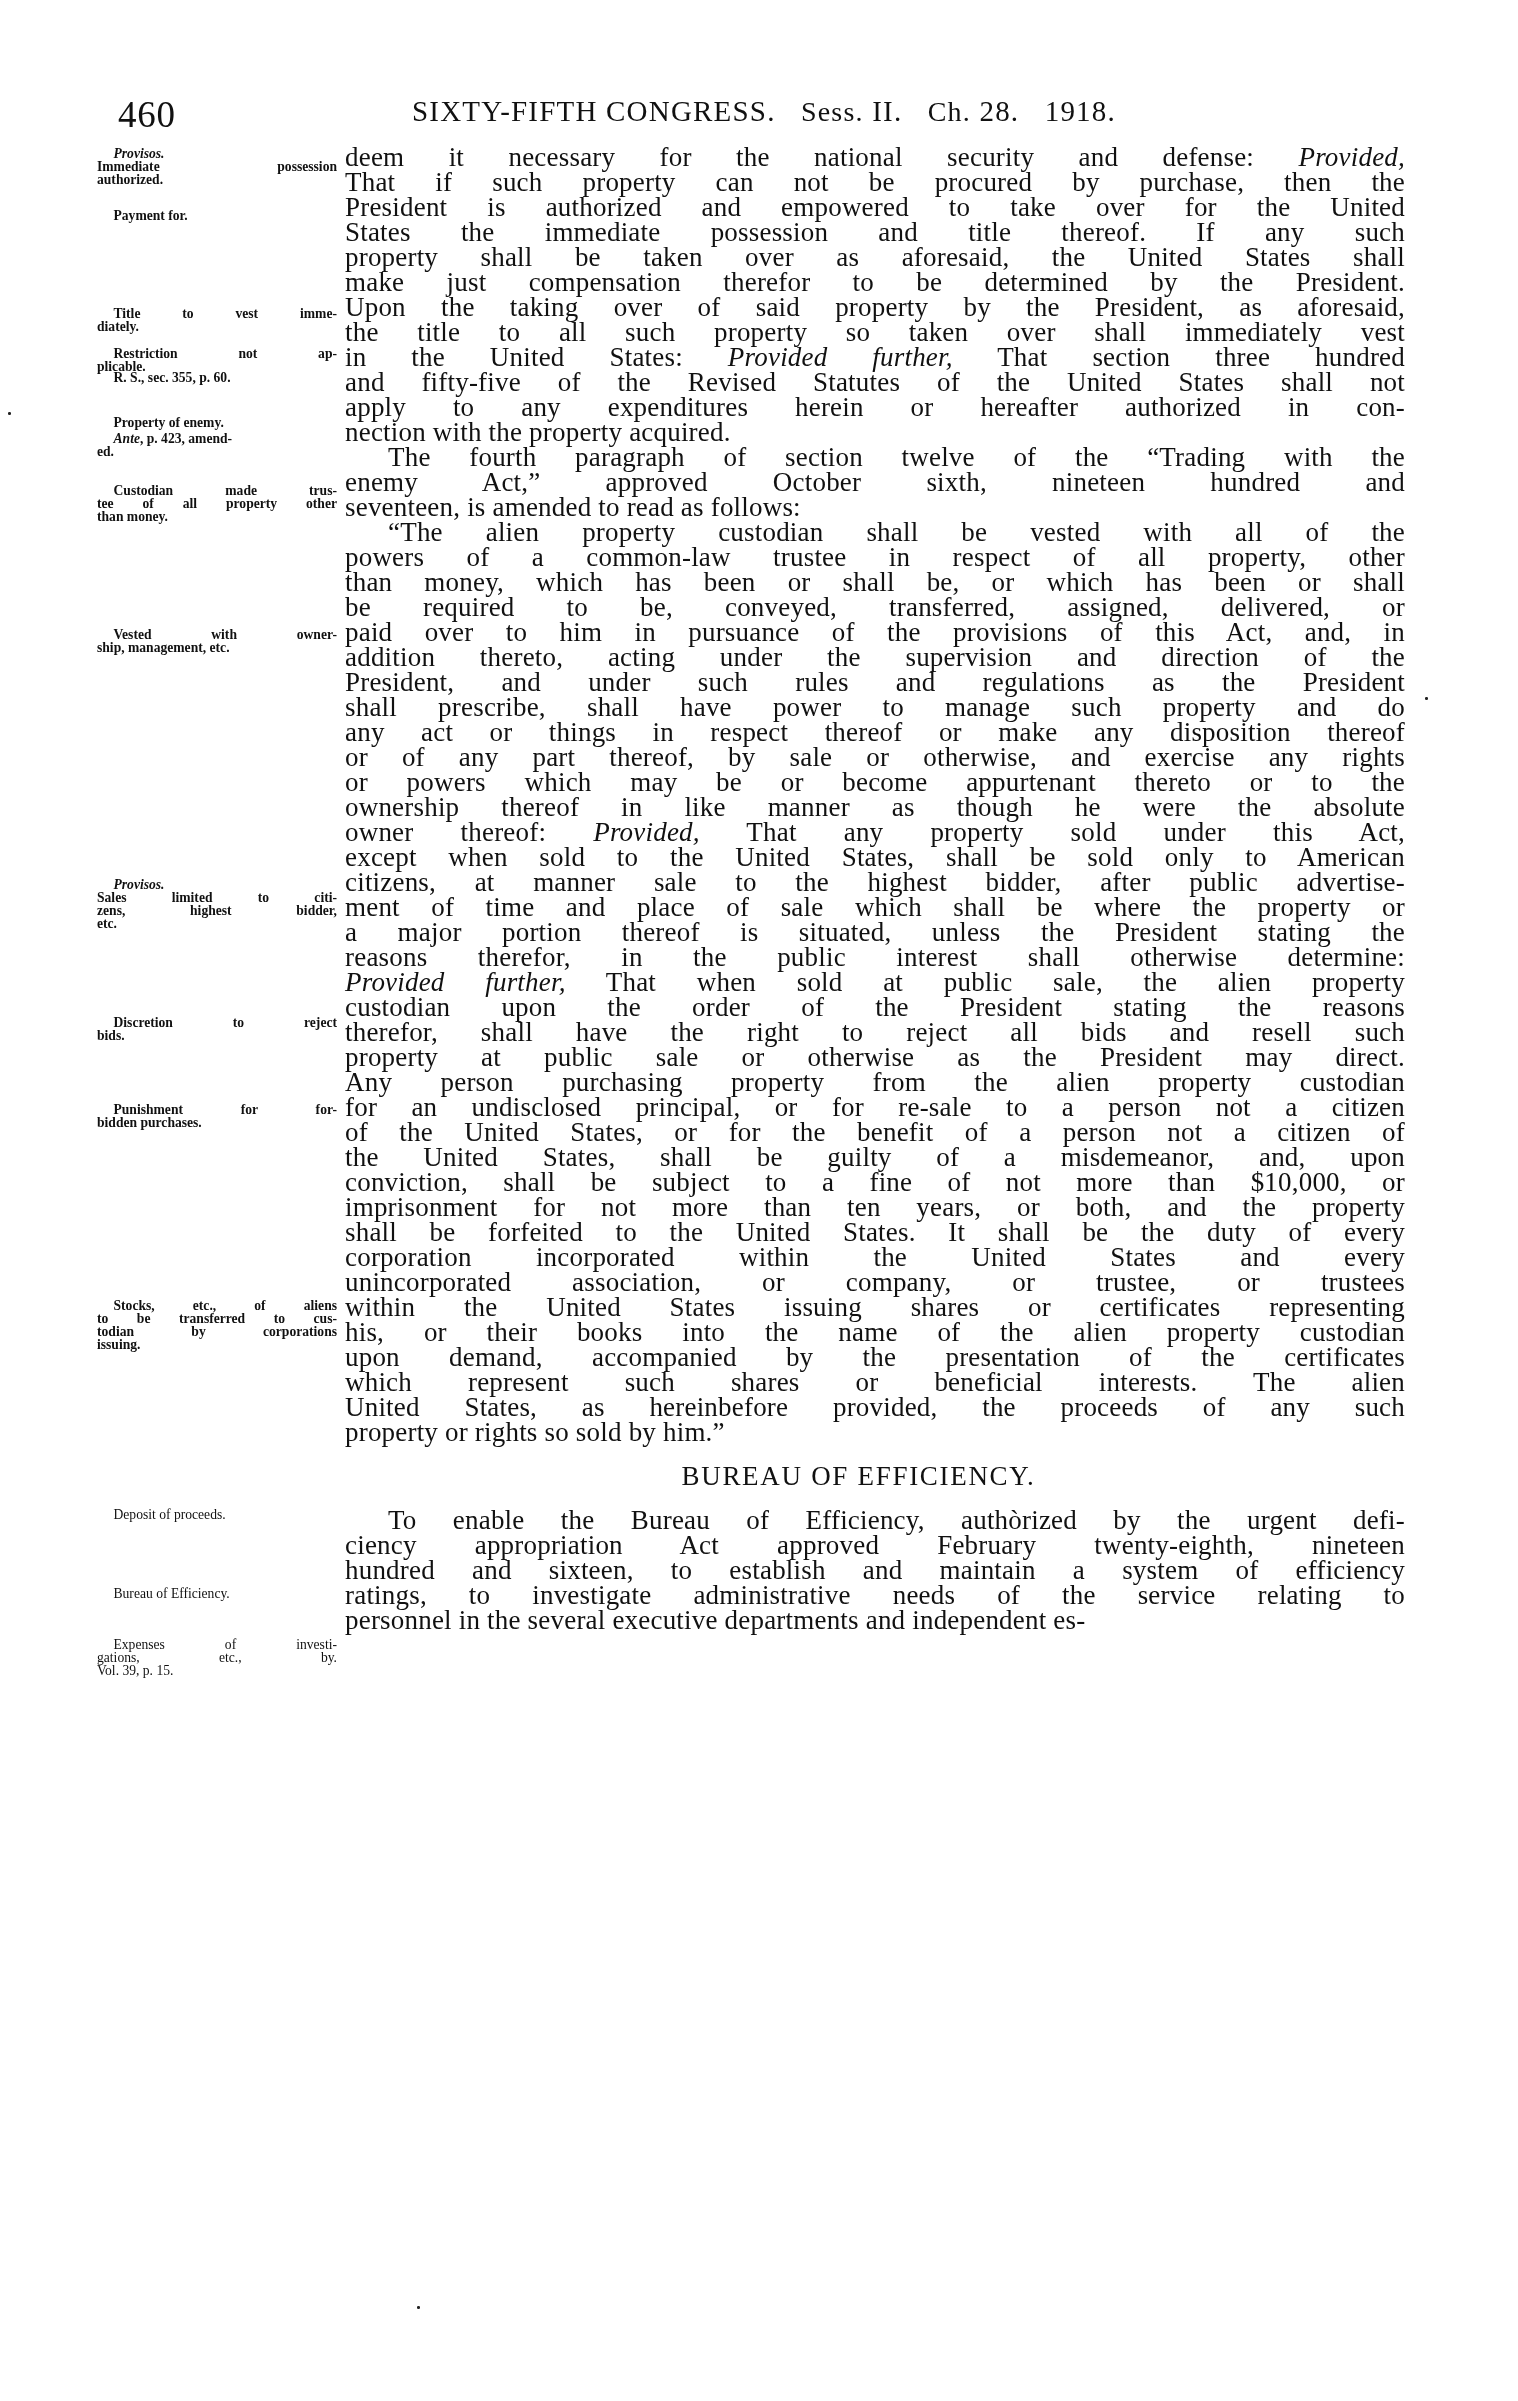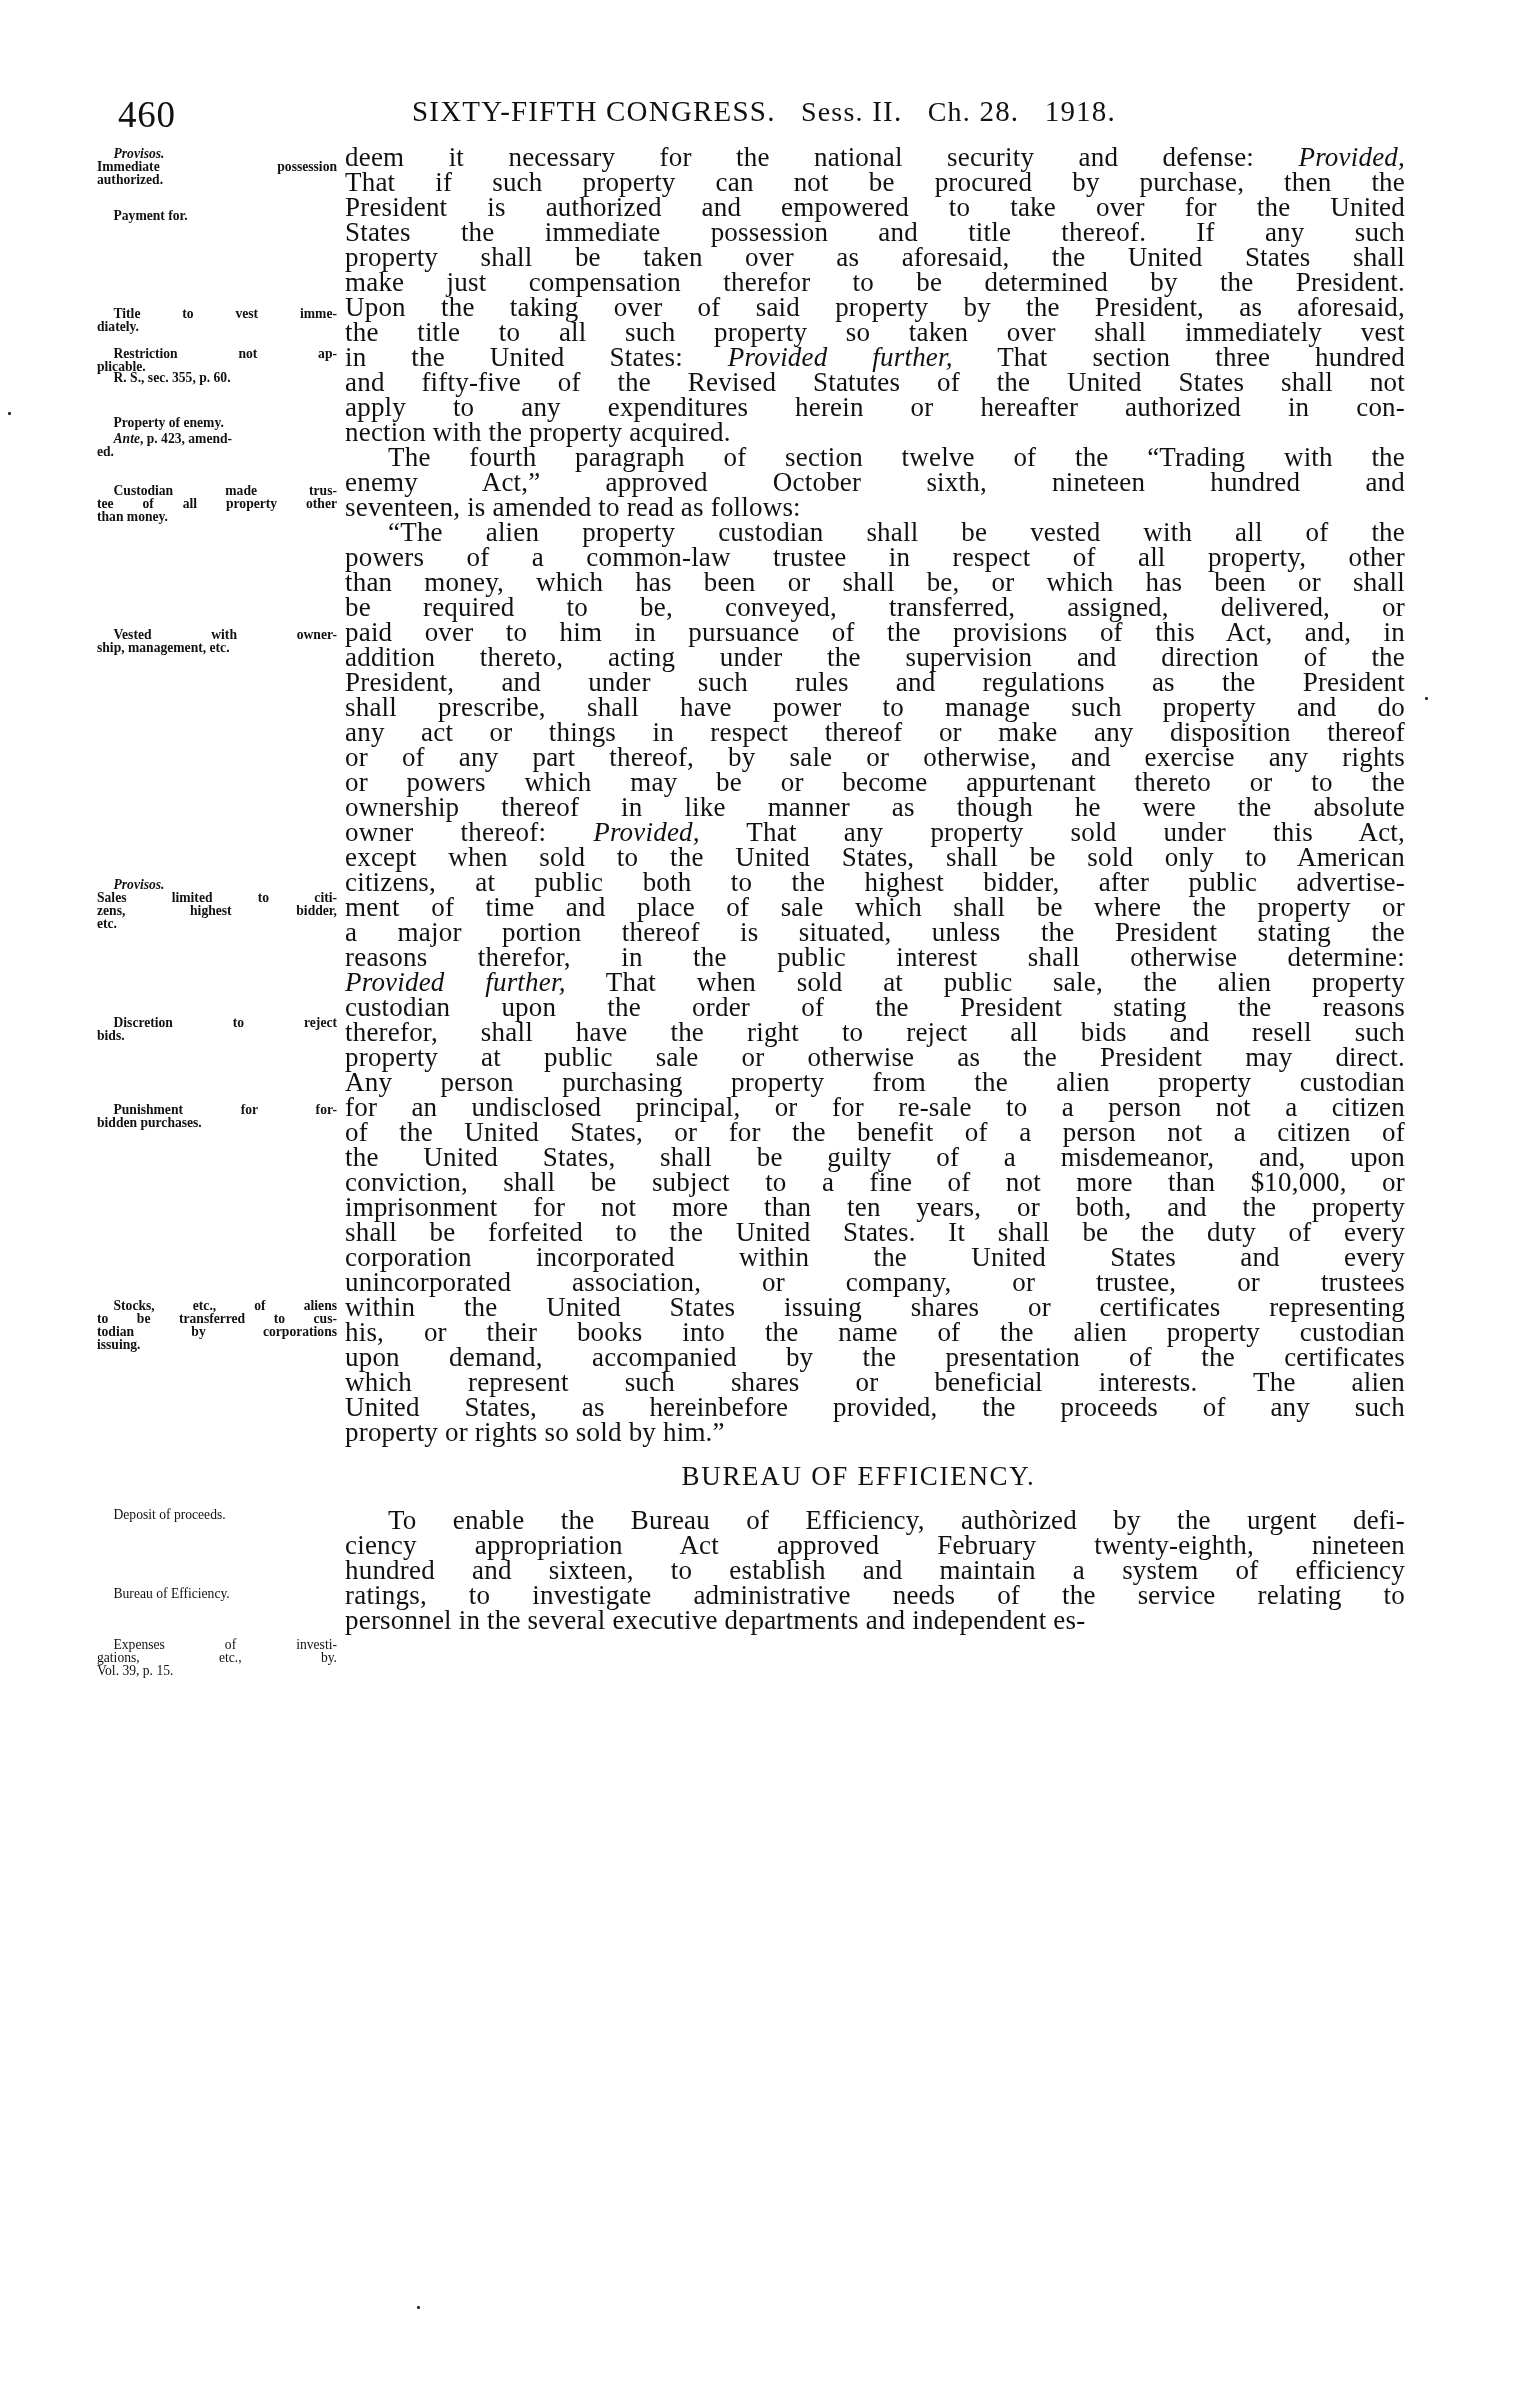--- a/index.html
+++ b/index.html
@@ -127,21 +127,21 @@
     <div class="line"><span>paid over to him in pursuance of the provisions of this Act, and, in</span></div>
     <div class="line"><span>addition thereto, acting under the supervision and direction of the</span></div>
     <div class="line"><span>President, and under such rules and regulations as the President</span></div>
     <div class="line"><span>shall prescribe, shall have power to manage such property and do</span></div>
     <div class="line"><span>any act or things in respect thereof or make any disposition thereof</span></div>
     <div class="line"><span>or of any part thereof, by sale or otherwise, and exercise any rights</span></div>
     <div class="line"><span>or powers which may be or become appurtenant thereto or to the</span></div>
     <div class="line"><span>ownership thereof in like manner as though he were the absolute</span></div>
     <div class="line"><span>owner thereof: </span><em>Provided,</em><span> That any property sold under this Act,</span></div>
     <div class="line"><span>except when sold to the United States, shall be sold only to American</span></div>
-    <div class="line"><span>citizens, at public both to the highest bidder, after public advertise-</span></div>
+    <div class="line"><span>citizens, at manner sale to the highest bidder, after public advertise-</span></div>
     <div class="line"><span>ment of time and place of sale which shall be where the property or</span></div>
     <div class="line"><span>a major portion thereof is situated, unless the President stating the</span></div>
     <div class="line"><span>reasons therefor, in the public interest shall otherwise determine:</span></div>
     <div class="line"><em>Provided further,</em><span> That when sold at public sale, the alien property</span></div>
     <div class="line"><span>custodian upon the order of the President stating the reasons</span></div>
     <div class="line"><span>therefor, shall have the right to reject all bids and resell such</span></div>
     <div class="line"><span>property at public sale or otherwise as the President may direct.</span></div>
     <div class="line"><span>Any person purchasing property from the alien property custodian</span></div>
     <div class="line"><span>for an undisclosed principal, or for re-sale to a person not a citizen</span></div>
     <div class="line"><span>of the United States, or for the benefit of a person not a citizen of</span></div>

